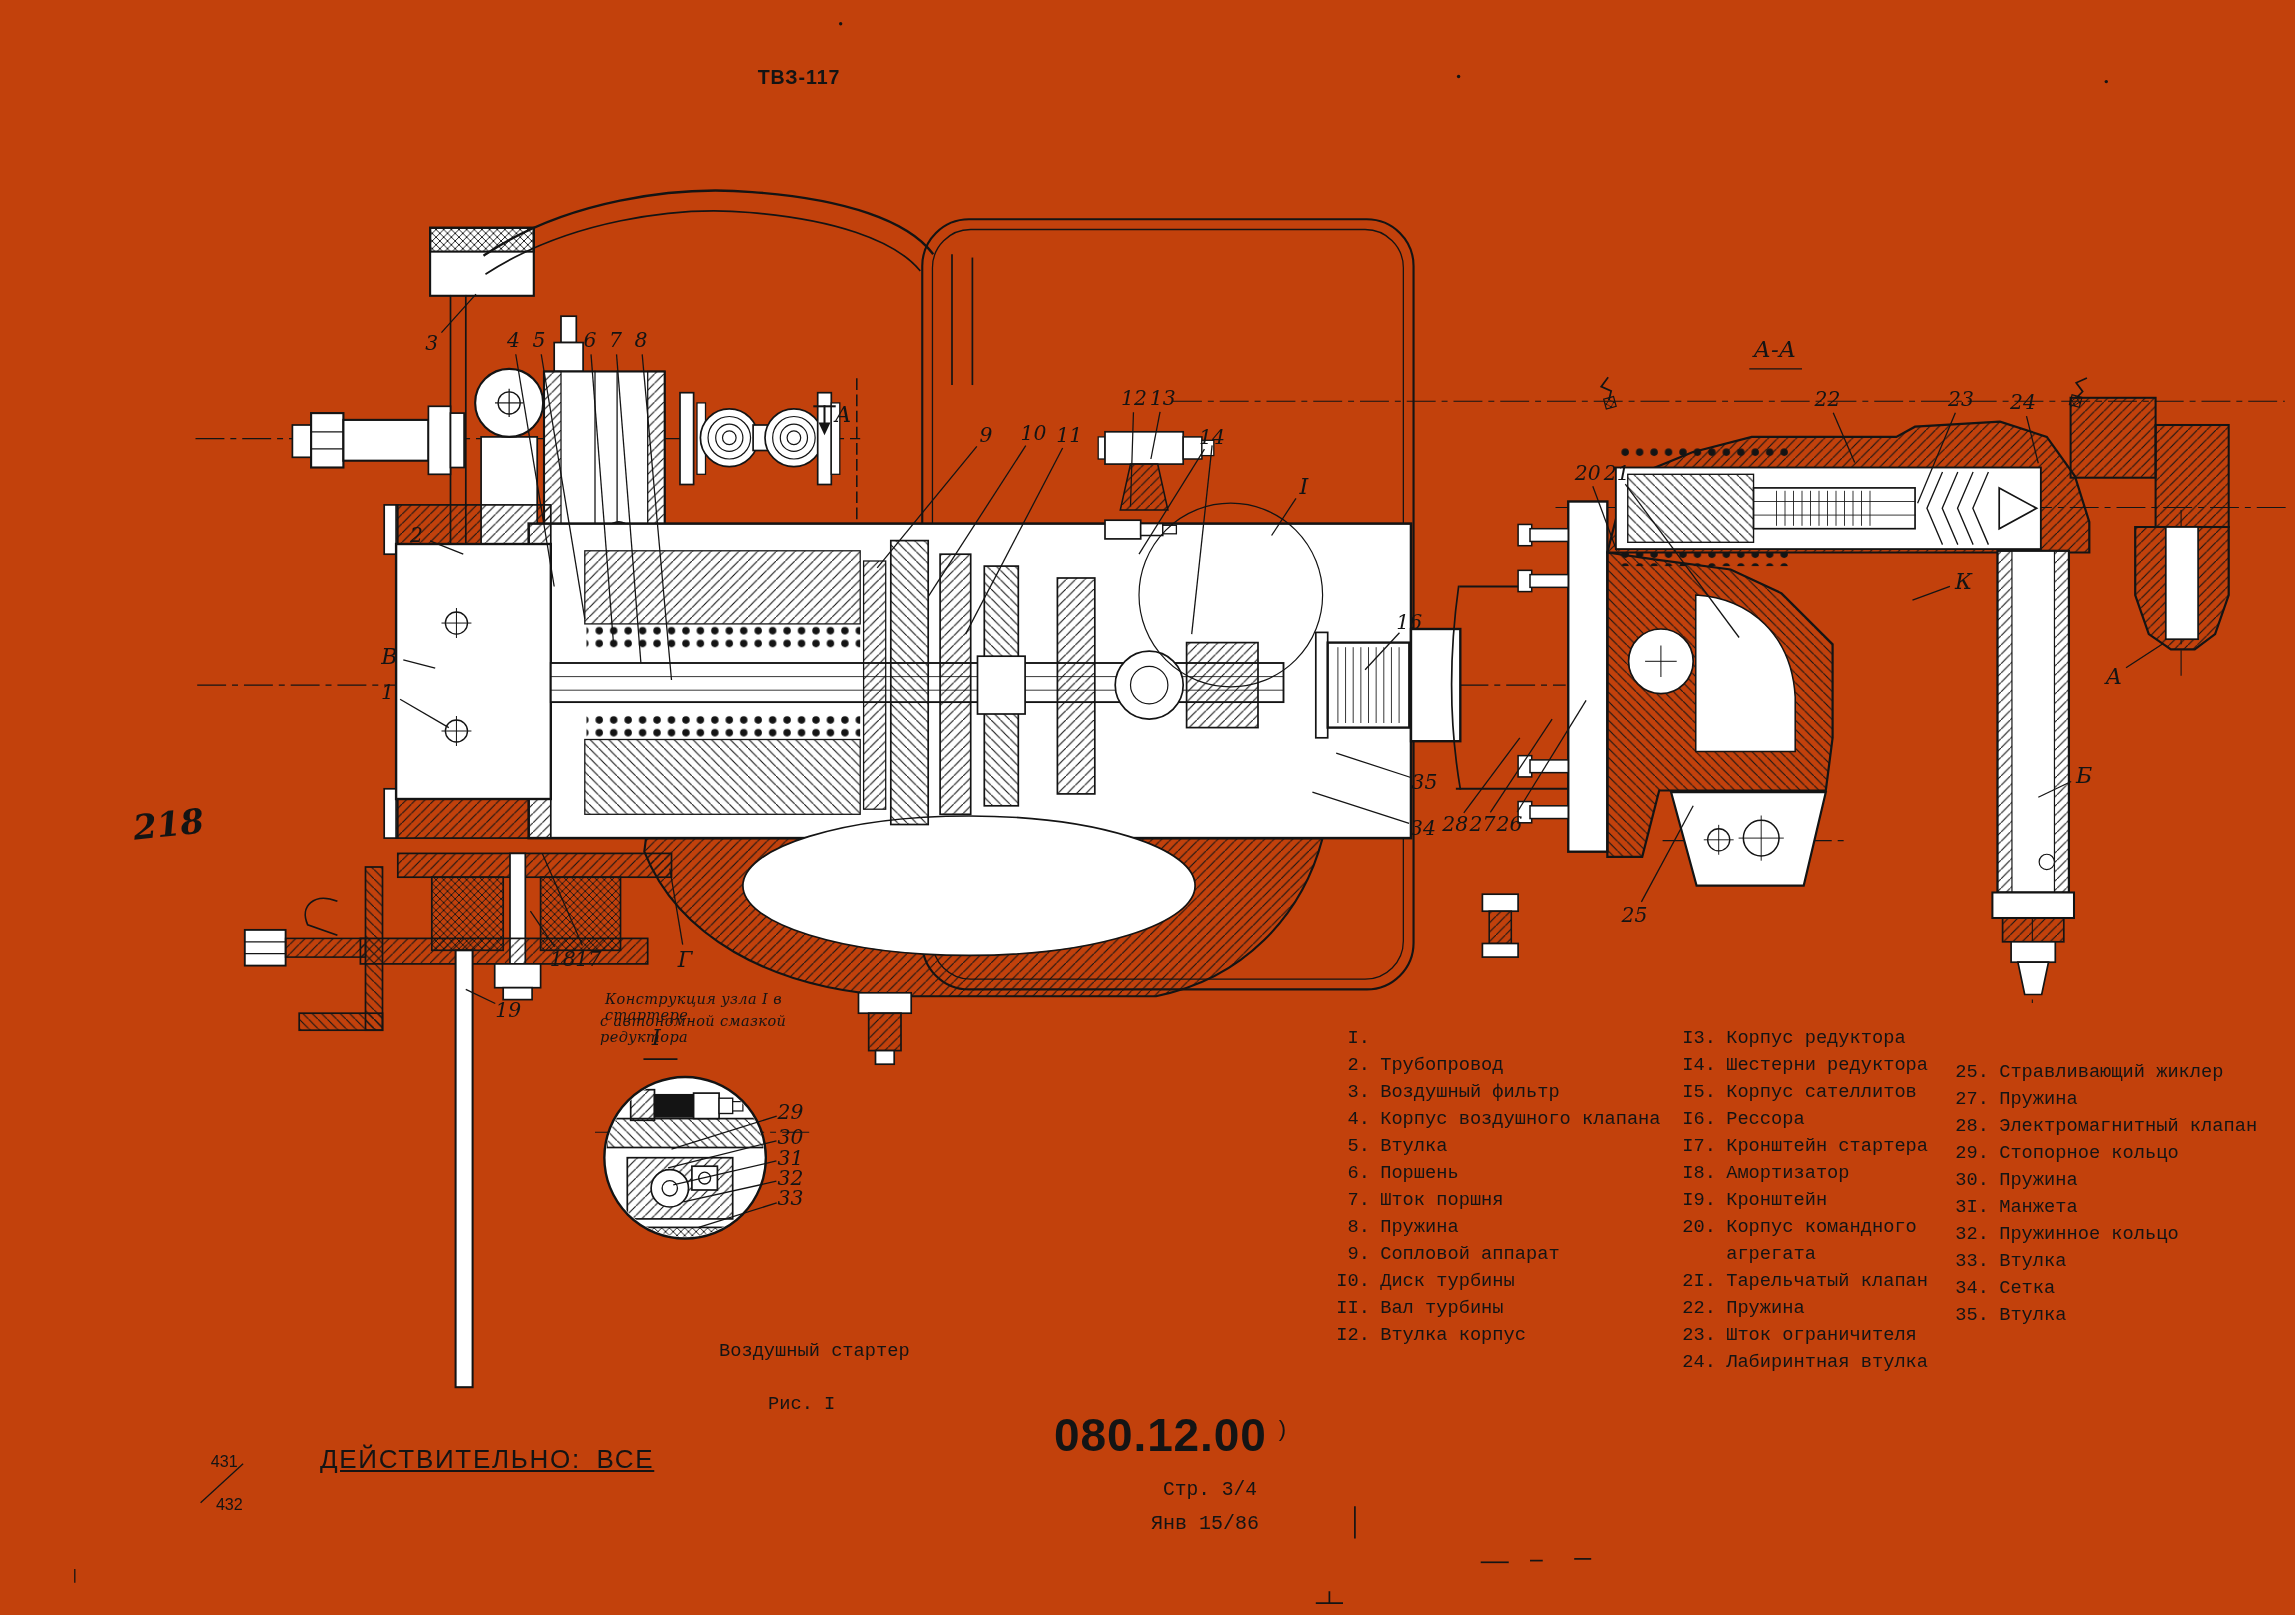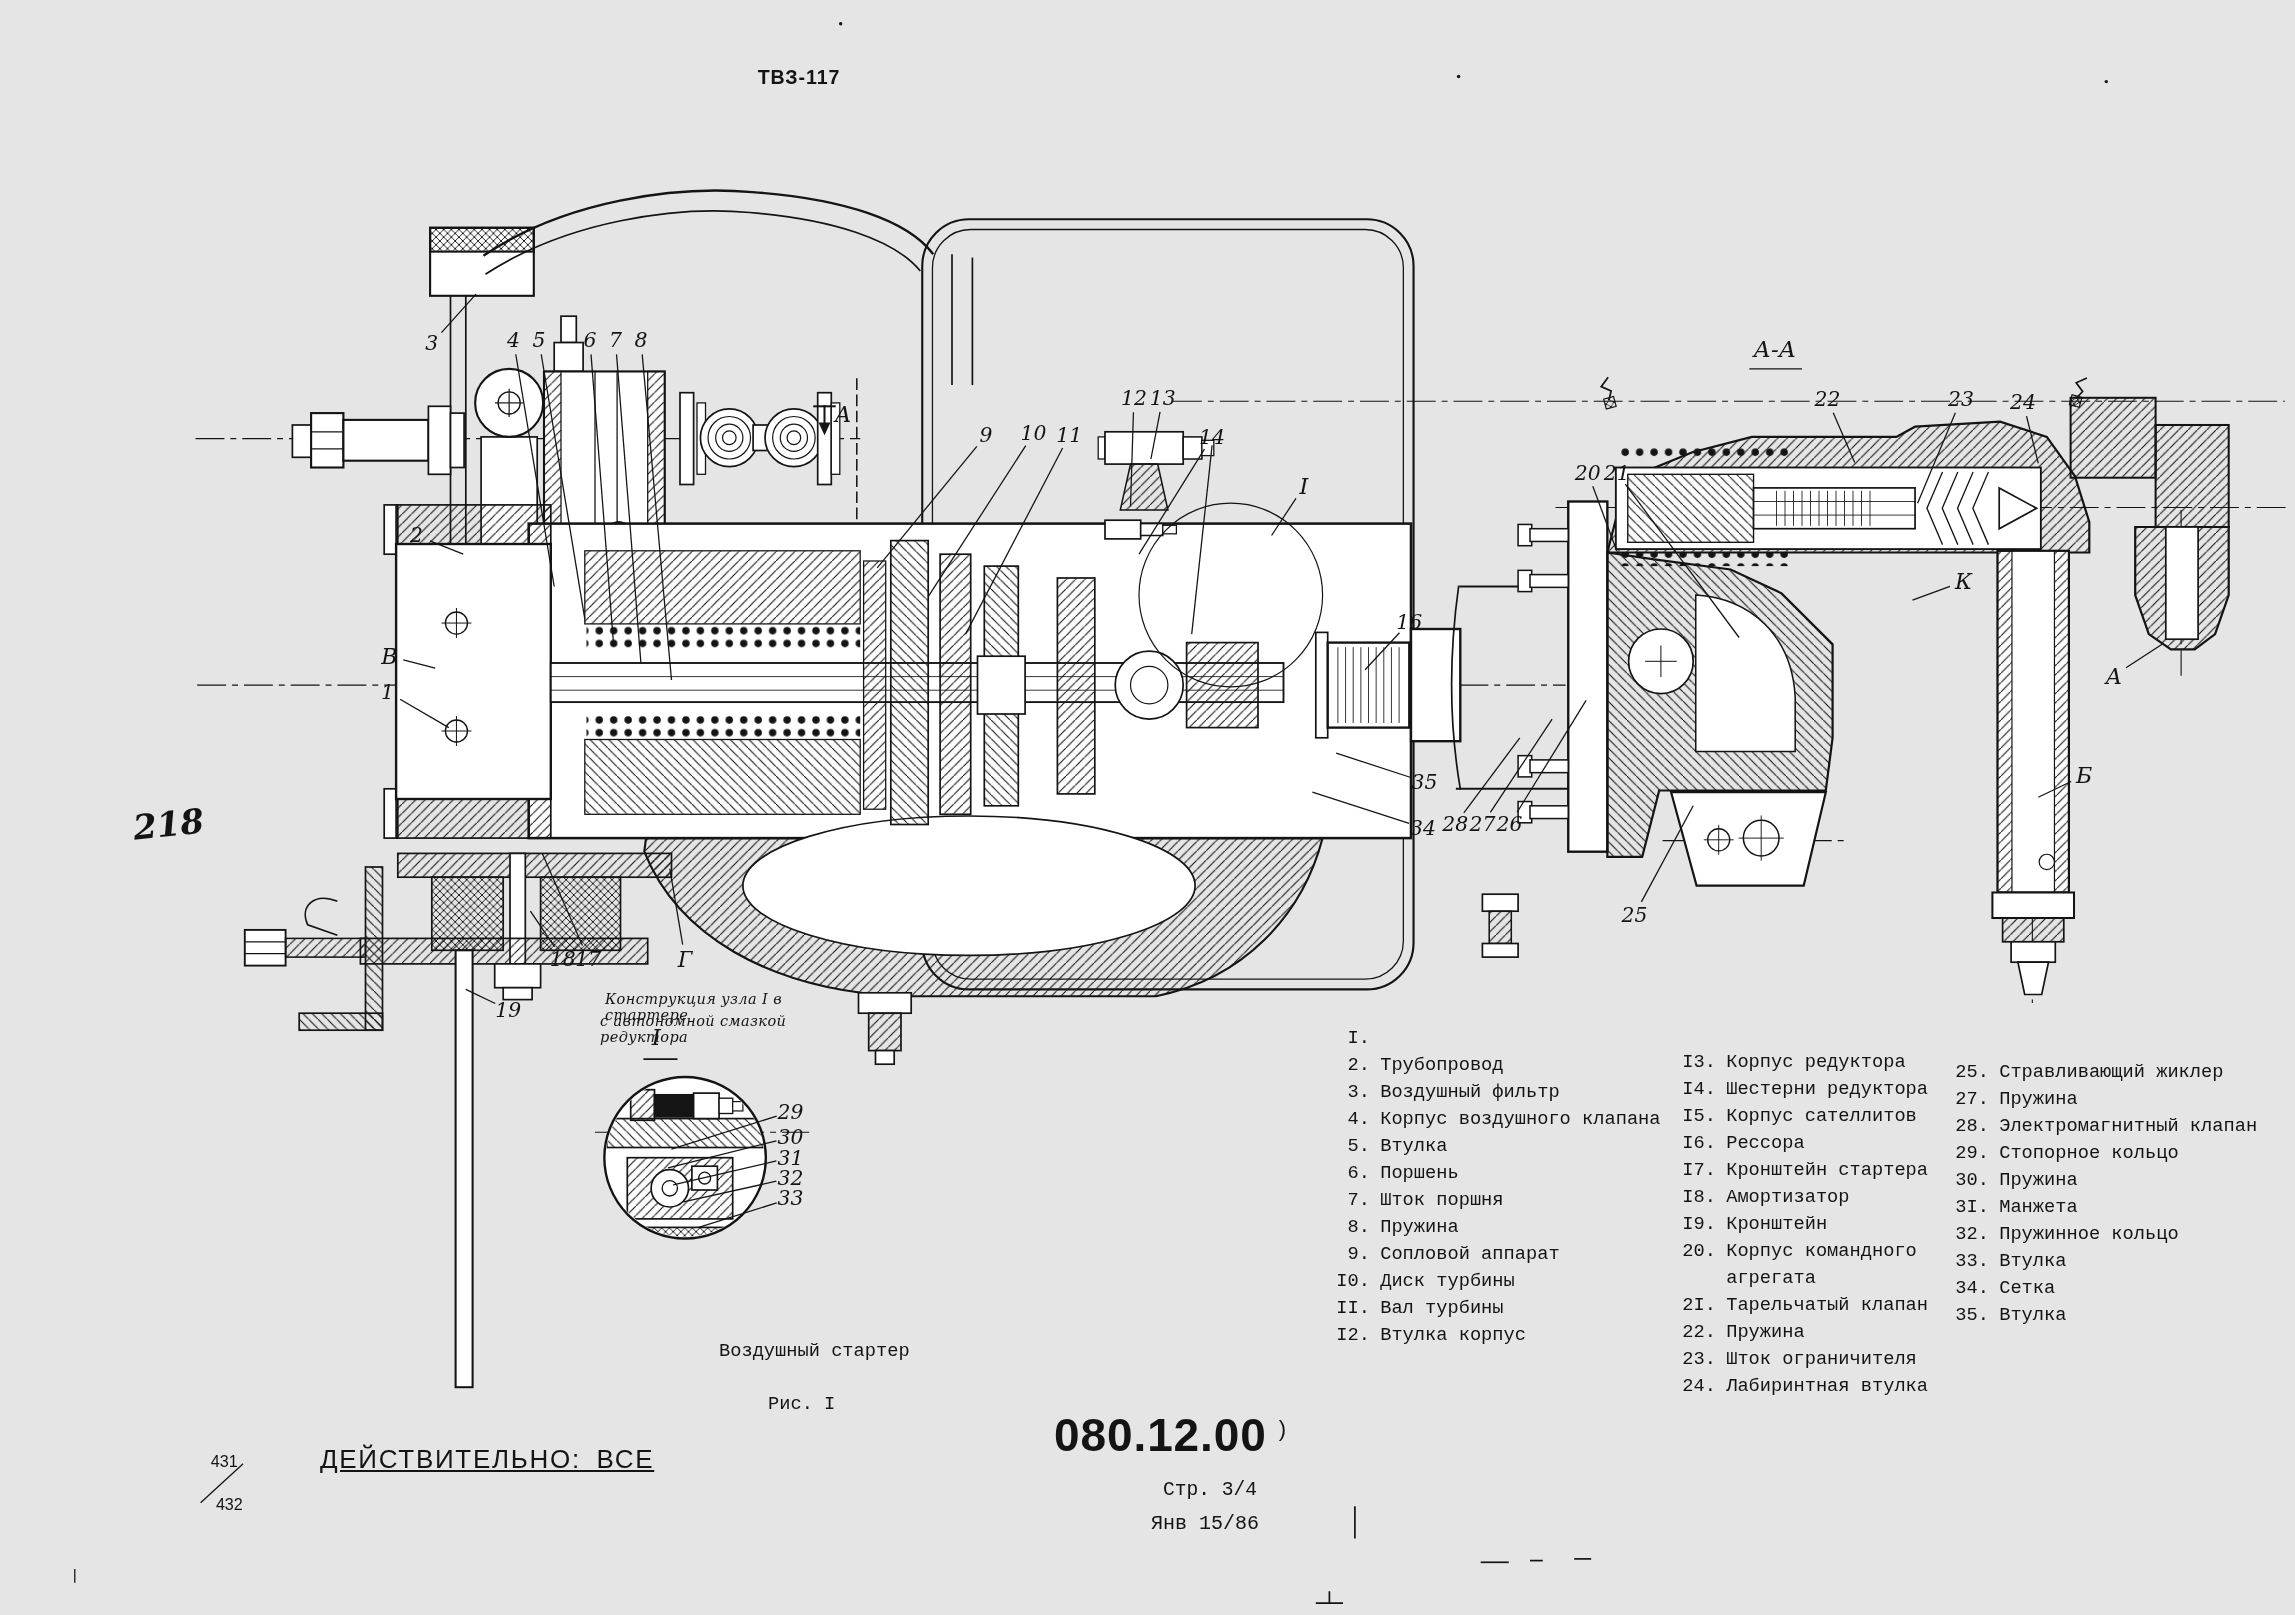--- a/index.html
+++ b/index.html
@@ -1,27 +1,27 @@
 <!DOCTYPE html>
 <html style="font-size:13.6px"><head>
 <meta charset="utf-8">
 <style>
   html,body{margin:0;padding:0;background:#9a9a9a;}
-  .page{position:relative;width:2295px;height:1615px;background:#e5e5e5;color:#141414;
+  .page{position:relative;width:2295px;height:1615px;background:#c2410c;color:#141414;
         font-family:"Liberation Sans",sans-serif;overflow:hidden;}
   .abs{position:absolute;}
   
   .hdr{left:340px;top:66px;width:918px;text-align:center;}
   .hdr .l1{font-size:19.6px;font-weight:bold;letter-spacing:0.9px;}
   .hdr .l2{font-size:24px;font-weight:bold;letter-spacing:2.6px;word-spacing:8.5px;margin-top:6px;}
   
   .plcol{position:absolute;top:1025px;font-family:"Liberation Mono",monospace;
          font-size:18.7px;line-height:27px;}
   .plc1{left:1331px;width:343px;}
-  .plc2{left:1677px;width:269px;margin-top:24px;}
+  .plc2{left:1677px;width:269px;}
   .plc3{left:1950px;width:345px;margin-top:34px;}
   .pl-item{display:flex;align-items:flex-start;}
   .pl-num{flex:0 0 39px;text-align:right;padding-right:10.2px;white-space:pre;}
   .pl-text{flex:1;}
   
   .mono{font-family:"Liberation Mono",monospace;}
   .cap1{left:719px;top:1340px;font-size:18.7px;}
   .cap2{left:768px;top:1393px;font-size:18.7px;}
   .valid{left:320px;top:1444px;font-size:26px;letter-spacing:1.7px;word-spacing:6.8px;text-decoration:underline;}
   .doccode{left:1054px;top:1408px;font-size:46px;font-weight:bold;letter-spacing:0.9px;}

